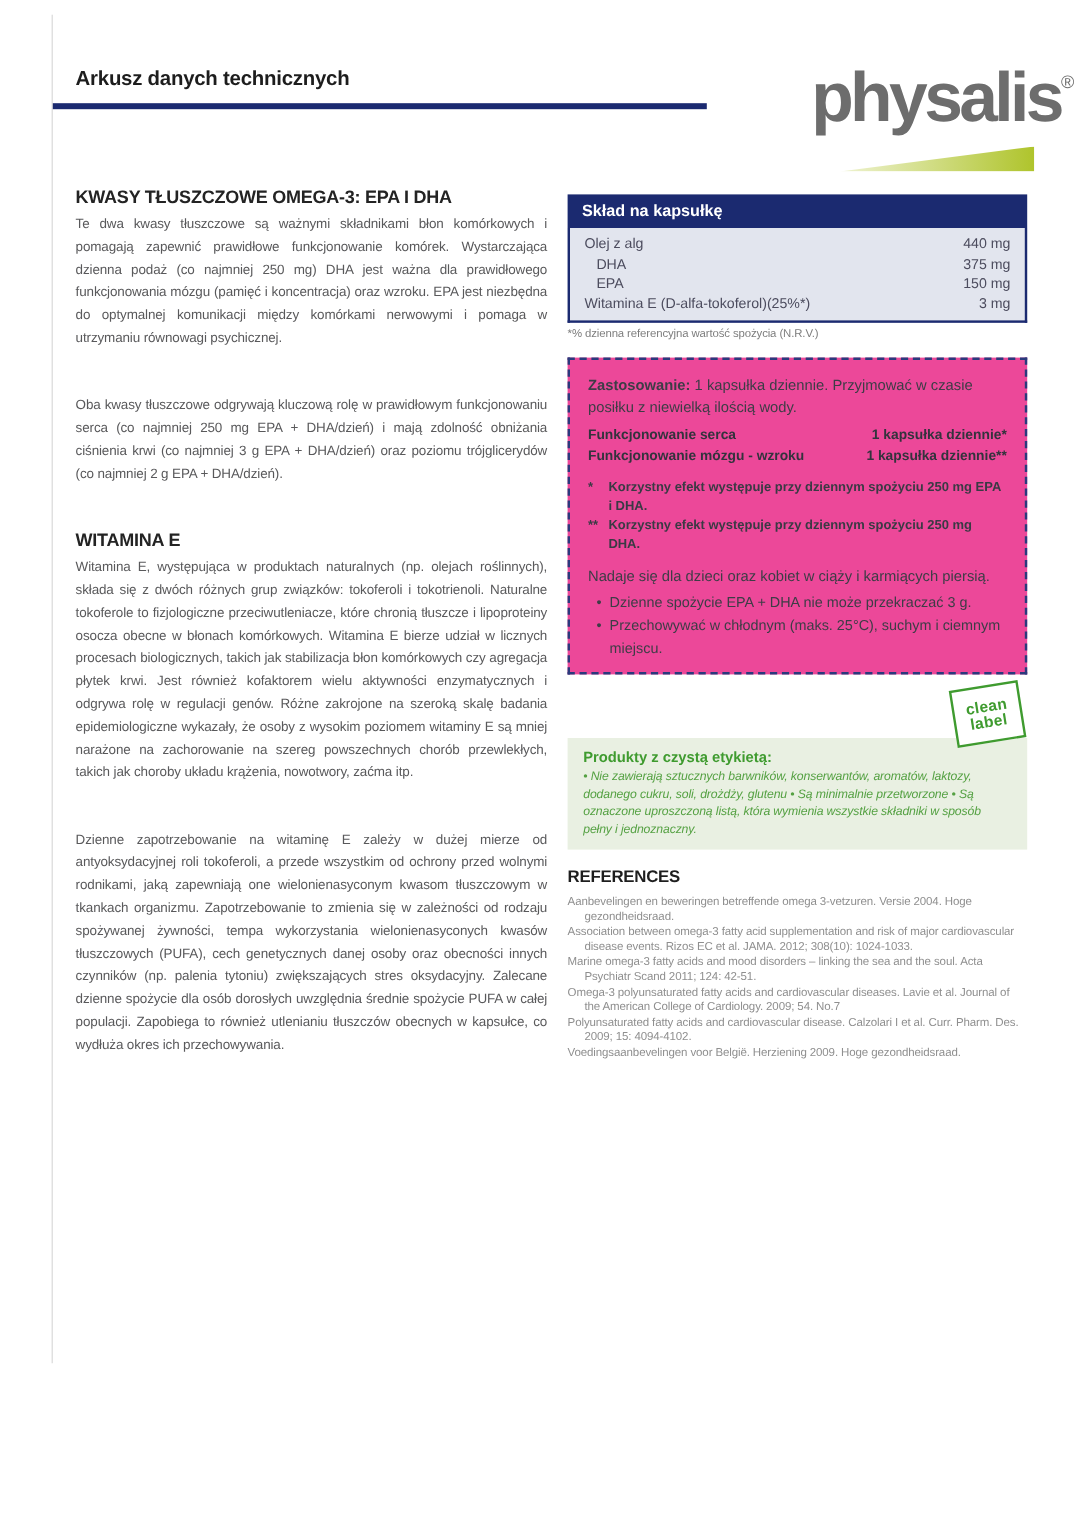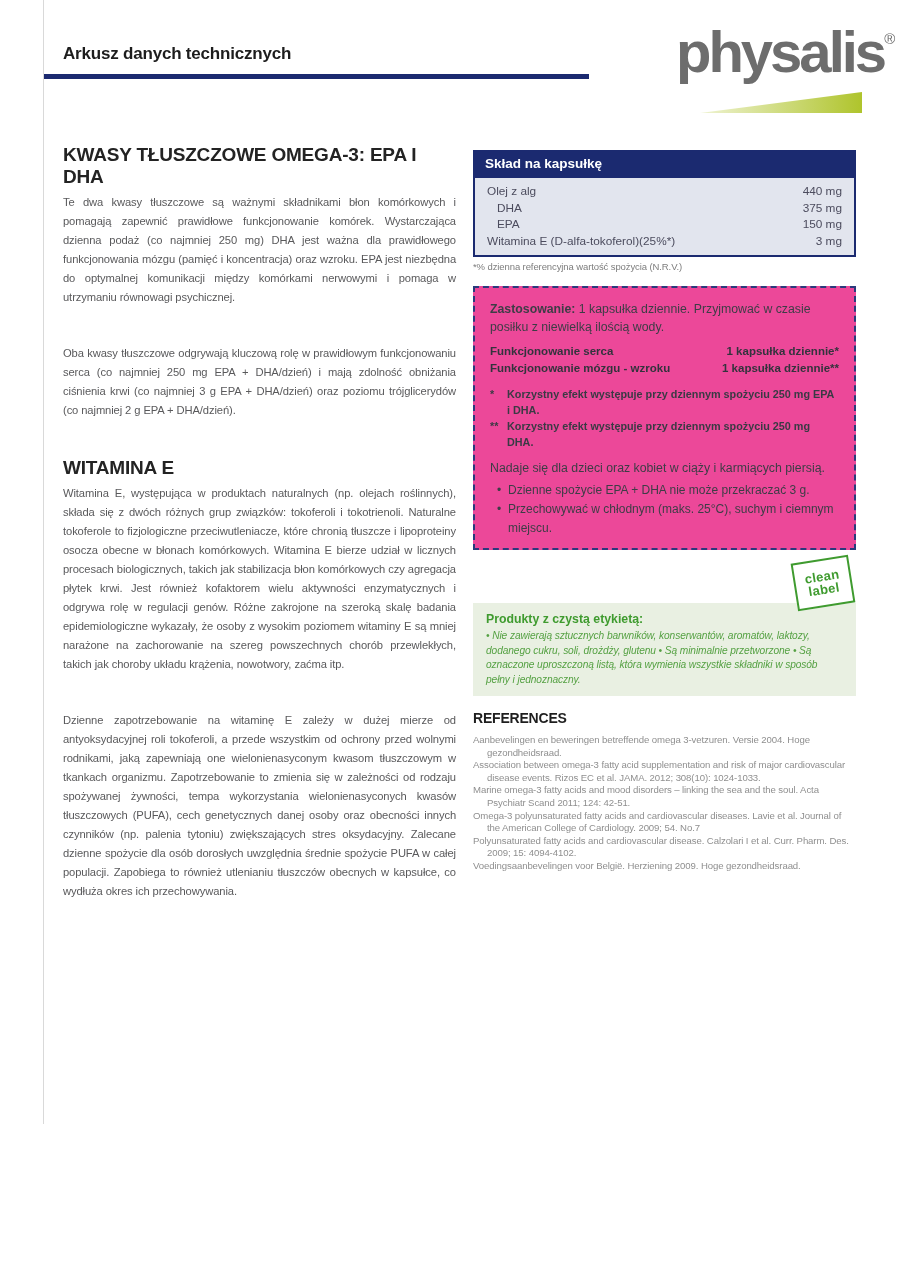--- a/index.html
+++ b/index.html
@@ -1,35 +1,35 @@
 <!DOCTYPE html>
 <html><head>
 <meta charset="utf-8">
 <style>
   * { margin:0; padding:0; box-sizing:border-box; }
   html,body { background:#fff; }
   body { font-family:"Liberation Sans", sans-serif; }
-  .page { position:relative; width:905px; height:1124px; background:#ffffff; overflow:hidden; margin:0 auto; }
+  .page { position:relative; width:905px; height:1124px; background:#ffffff; overflow:hidden; margin:12px auto; }
 
   
   .fold-line { position:absolute; left:43px; top:0; width:1px; height:1205px; background:#d9d9d9; }
 
   
   .doc-title { position:absolute; left:63px; top:44px; font-size:17px; font-weight:bold; color:#1d1d1d; letter-spacing:-0.2px; }
   .header-rule { position:absolute; left:44px; top:74px; width:545px; height:5px; background:#1b2a70; }
-  .brand { position:absolute; left:676px; top:22px; width:210px; text-align:right; }
+  .brand { position:absolute; left:676px; top:40px; width:210px; text-align:right; }
   .brand-word { font-size:58px; color:#6d6d6d; font-weight:bold; letter-spacing:-3px; line-height:60px; }
   .brand-reg { font-size:15px; color:#6d6d6d; vertical-align:28px; letter-spacing:0; font-weight:normal; }
   .brand-swoosh { position:absolute; left:24px; top:70px; width:162px; height:21px;
       background:linear-gradient(to right,#eff3d2,#afc42c);
       clip-path:polygon(0% 100%, 100% 0%, 100% 100%); }
 
   
   .col-left { position:absolute; left:63px; top:144px; width:393px; color:#59595b; }
-  .sec-head { font-size:19px; font-weight:bold; color:#232323; letter-spacing:-0.2px; margin-bottom:5px; }
+  .sec-head { font-size:15px; font-weight:bold; color:#232323; letter-spacing:-0.2px; margin-bottom:5px; }
   .col-left p { font-size:11.2px; line-height:19px; text-align:justify; letter-spacing:-0.1px; margin-bottom:19px; }
   .col-left .gap { height:18px; }
 
   
   .col-right { position:absolute; left:473px; top:150px; width:383px; }
 
   .comp-table { width:100%; }
   .comp-head { background:#1b2a70; color:#ffffff; font-size:13.5px; font-weight:bold; padding:6px 12px 7px 12px; }
   .comp-body { border:2px solid #1b2a70; border-top:none; background:#e2e5ee; padding:5px 0 6px 0; }
   .comp-row { display:flex; justify-content:space-between; padding:0 12px; font-size:11.8px; line-height:16.5px; color:#4c4c5e; }

